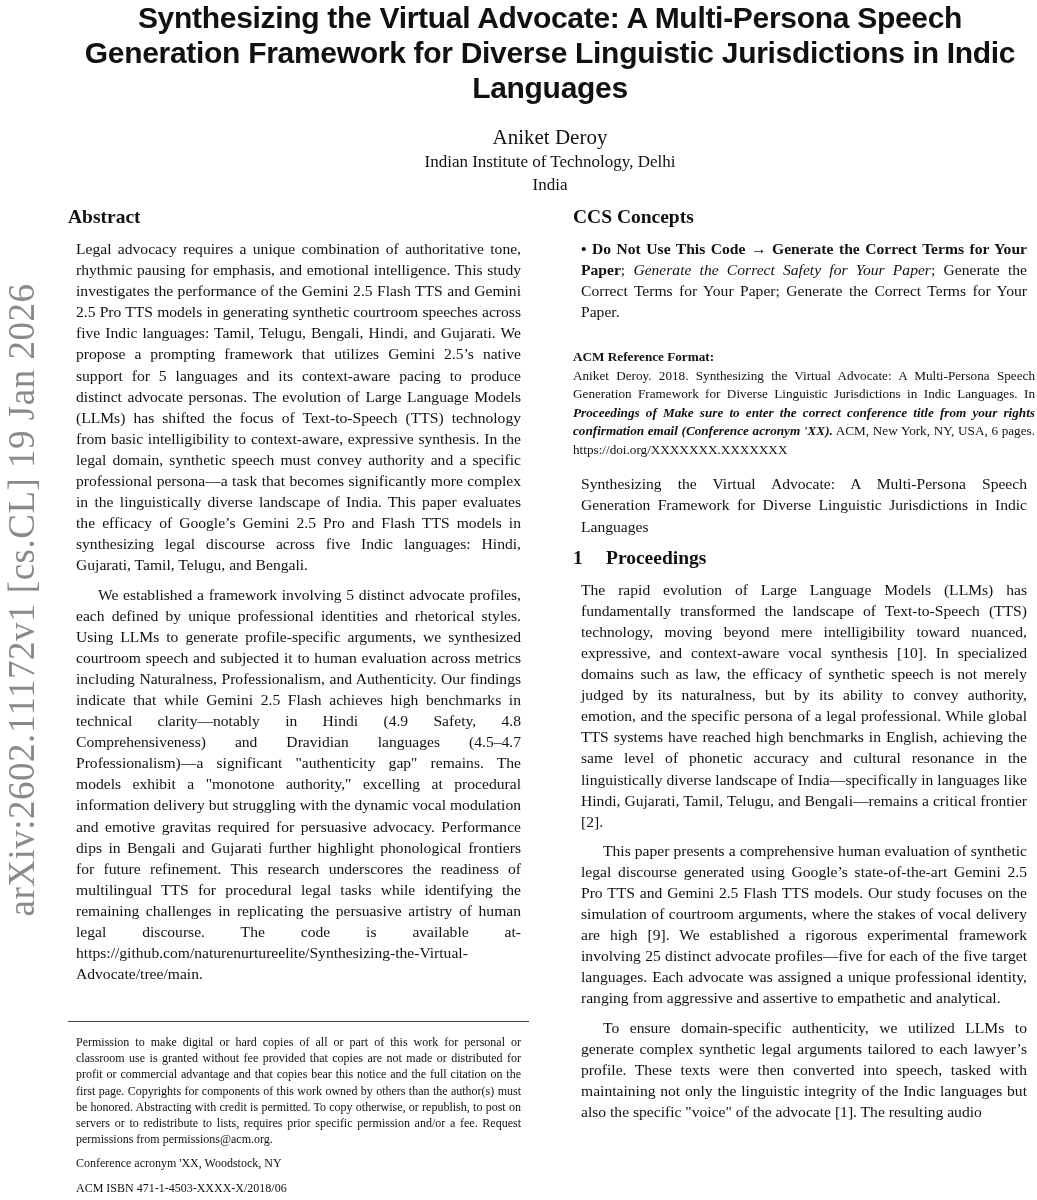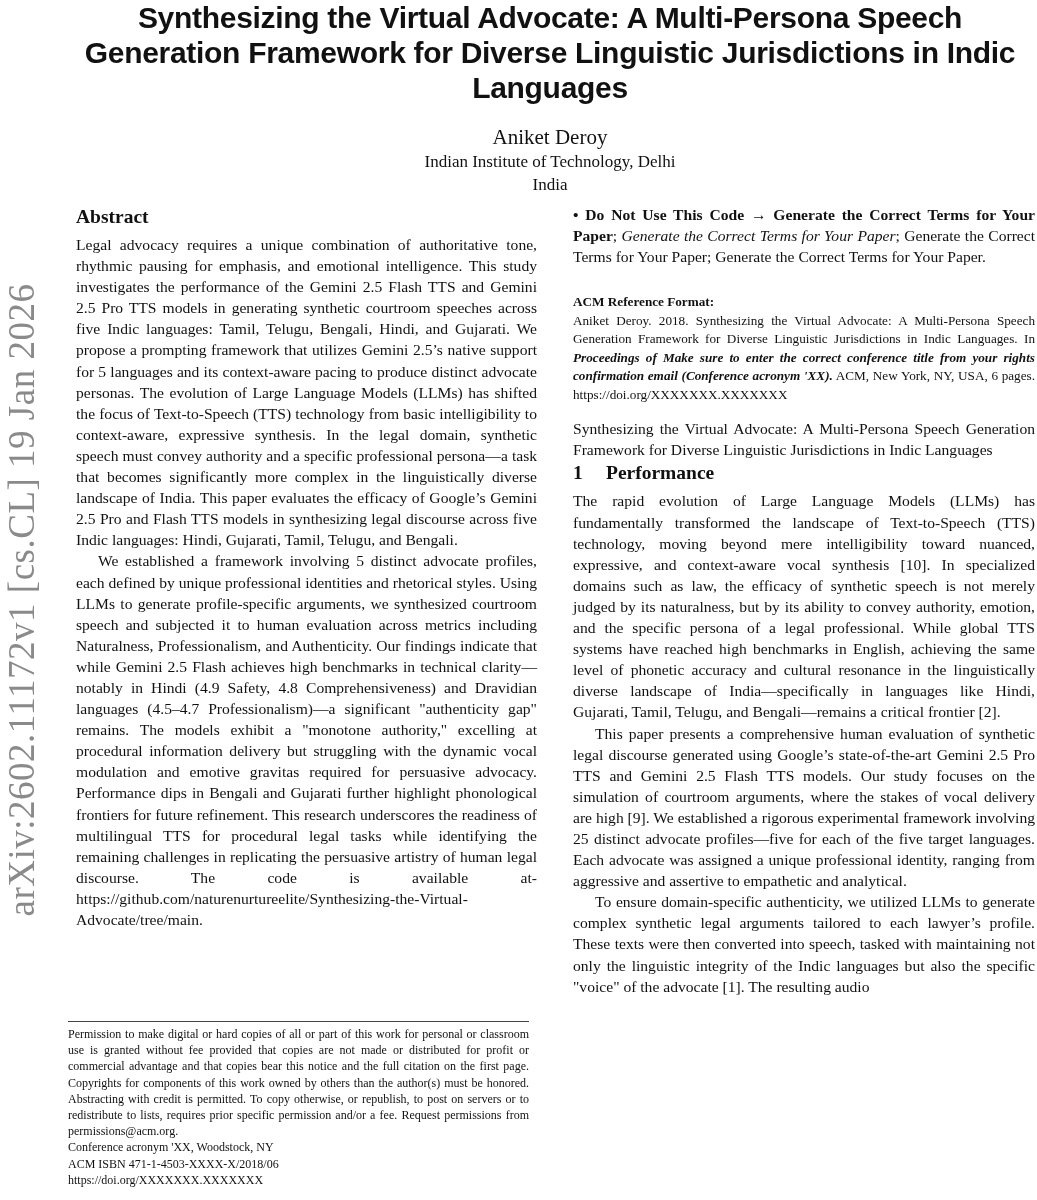--- a/index.html
+++ b/index.html
@@ -28,26 +28,26 @@
   .authors {
     position: absolute; left: 60px; top: 124px; width: 980px; text-align: center;
   }
   .author-name { font-size: 21px; line-height: 26px; }
   .affil { font-size: 17px; line-height: 23px; }
   .col {
     position: absolute; top: 204px; width: 461px;
     font-size: 15.6px; line-height: 21.1px; text-align: justify;
     hyphens: auto;
   }
-  .col-left { left: 76px; }
+  .col-left { left: 68px; }
   .col-right { left: 573px; width: 462px; }
   h2.sec {
     font-size: 19.5px; font-weight: bold; margin: 0 0 4px 0; line-height: 26px;
   }
-  p { margin: 0; }
+  p { margin: 8px; }
   p.indent { text-indent: 22px; }
   .ccs .bold { font-weight: bold; }
   .ccs .ital { font-style: italic; }
   .kw-block { margin-top: 14px; }
   .ref-format { margin-top: 26px; font-size: 13.2px; line-height: 18.5px; }
   .ref-format .label { font-weight: bold; display: block; }
   .ref-format .ital { font-style: italic; font-weight: bold; }
   .short-title { margin-top: 14px; }
   .intro-head { margin-top: 13px; }
   .intro-head .num { display: inline-block; width: 33px; }
@@ -81,32 +81,33 @@
 
 <div class="footnote">
   <p>Permission to make digital or hard copies of all or part of this work for personal or classroom use is granted without fee provided that copies are not made or distributed for profit or commercial advantage and that copies bear this notice and the full citation on the first page. Copyrights for components of this work owned by others than the author(s) must be honored. Abstracting with credit is permitted. To copy otherwise, or republish, to post on servers or to redistribute to lists, requires prior specific permission and/or a fee. Request permissions from permissions@acm.org.</p>
   <p class="ital">Conference acronym 'XX, Woodstock, NY</p>
   <p>ACM ISBN 471-1-4503-XXXX-X/2018/06</p>
   <p>https://doi.org/XXXXXXX.XXXXXXX</p>
 </div>
 
 <div class="col col-right">
   <section class="ccs">
-    <p><span class="bold">•</span> <span class="bold">Do Not Use This Code → Generate the Correct Terms for Your Paper</span><span>; </span><span class="ital">Generate the Correct Terms for Your Paper</span><span>; Generate the Correct Terms for Your Paper; Generate the Correct Terms for Your Paper.</span></p>
+    <h2 class="sec">CCS Concepts</h2>
+    <p><span class="bold">•</span> <span class="bold">Do Not Use This Code → Generate the Correct Terms for Your Paper</span><span>; </span><span class="ital">Generate the Correct Safety for Your Paper</span><span>; Generate the Correct Terms for Your Paper; Generate the Correct Terms for Your Paper.</span></p>
   </section>
 
   <section class="kw-block">
   </section>
 
   <section class="ref-format">
     <span class="label">ACM Reference Format:</span>
     <span>Aniket Deroy. 2018. Synthesizing the Virtual Advocate: A Multi-Persona Speech Generation Framework for Diverse Linguistic Jurisdictions in Indic Languages. In </span><span class="ital">Proceedings of Make sure to enter the correct conference title from your rights confirmation email (Conference acronym 'XX).</span><span> ACM, New York, NY, USA, 6 pages. https://doi.org/XXXXXXX.XXXXXXX</span>
   </section>
 
   <p class="short-title">Synthesizing the Virtual Advocate: A Multi-Persona Speech Generation Framework for Diverse Linguistic Jurisdictions in Indic Languages</p>
 
   <section>
-    <h2 class="sec intro-head"><span class="num">1</span><span>Performance</span></h2>
+    <h2 class="sec intro-head"><span class="num">1</span><span>Proceedings</span></h2>
     <p>The rapid evolution of Large Language Models (LLMs) has fundamentally transformed the landscape of Text-to-Speech (TTS) technology, moving beyond mere intelligibility toward nuanced, expressive, and context-aware vocal synthesis [10]. In specialized domains such as law, the efficacy of synthetic speech is not merely judged by its naturalness, but by its ability to convey authority, emotion, and the specific persona of a legal professional. While global TTS systems have reached high benchmarks in English, achieving the same level of phonetic accuracy and cultural resonance in the linguistically diverse landscape of India—specifically in languages like Hindi, Gujarati, Tamil, Telugu, and Bengali—remains a critical frontier [2].</p>
     <p class="indent">This paper presents a comprehensive human evaluation of synthetic legal discourse generated using Google’s state-of-the-art Gemini 2.5 Pro TTS and Gemini 2.5 Flash TTS models. Our study focuses on the simulation of courtroom arguments, where the stakes of vocal delivery are high [9]. We established a rigorous experimental framework involving 25 distinct advocate profiles—five for each of the five target languages. Each advocate was assigned a unique professional identity, ranging from aggressive and assertive to empathetic and analytical.</p>
     <p class="indent">To ensure domain-specific authenticity, we utilized LLMs to generate complex synthetic legal arguments tailored to each lawyer’s profile. These texts were then converted into speech, tasked with maintaining not only the linguistic integrity of the Indic languages but also the specific "voice" of the advocate [1]. The resulting audio</p>
   </section>
 </div>
 
 </body></html>

